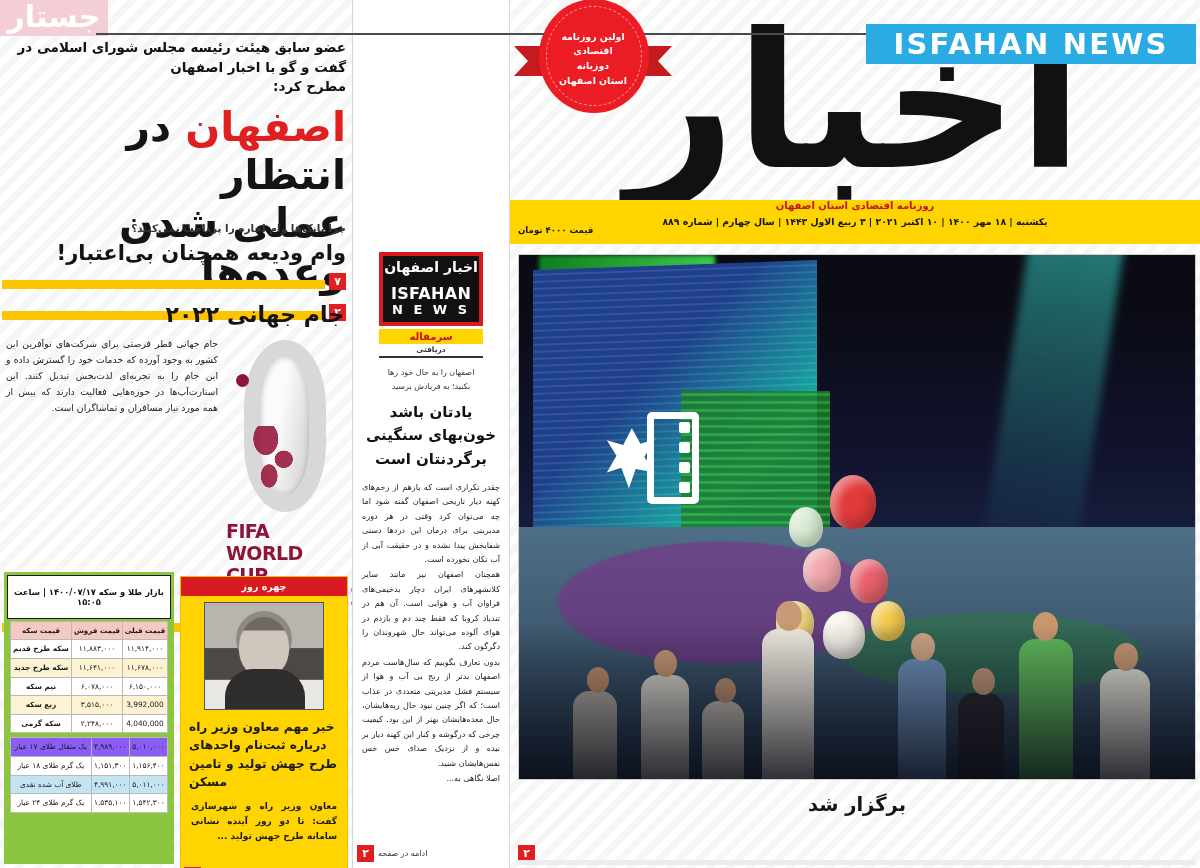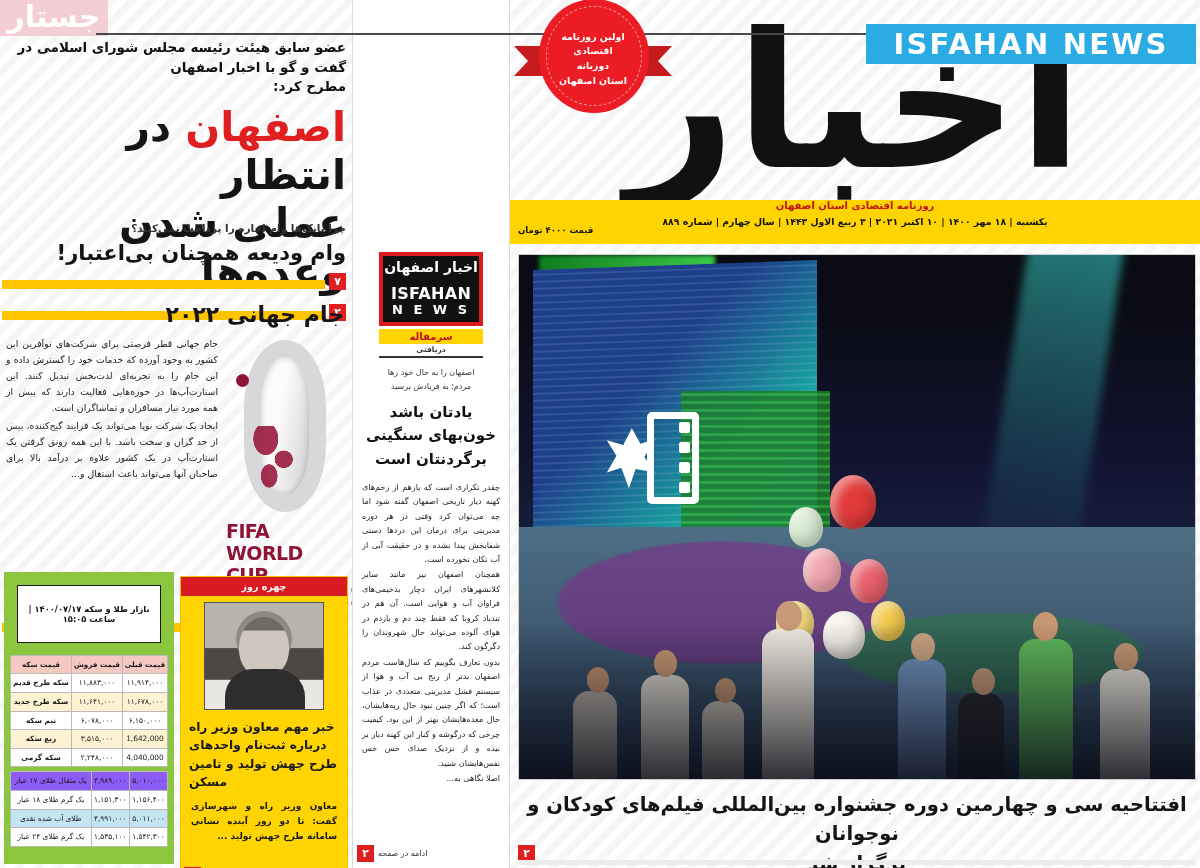--- a/index.html
+++ b/index.html
@@ -103,22 +103,22 @@
   .wc-word { margin-top: 4px; text-align: left; direction: ltr; padding-left: 2px; }
   .wc-word .l1 { font-size: 19px; font-weight: bold; color: #8e1537; letter-spacing: -0.6px; }
   .wc-word .l2 { font-size: 25px; font-weight: bold; color: #8e1537; letter-spacing: -1px; margin-top: -4px; }
 
   
   .market {
     position: absolute; left: 4px; top: 572px; width: 170px; height: 292px;
     background: #8cc63f; border: 1px solid #8cc63f;
   }
   .market-head {
-    background: #ffffff; border: 1px solid #1a1a1a; margin: 12px;
-    font-size: 8.4px; font-weight: bold; text-align: center; padding: 18px 0;
+    background: #ffffff; border: 1px solid #1a1a1a; margin: 2px;
+    font-size: 8.4px; font-weight: bold; text-align: center; padding: 11px 0;
     color: #111; direction: rtl;
   }
   .market-body { margin: 0 5px 5px; }
   table.mt { width: 100%; border-collapse: collapse; direction: rtl; }
   table.mt th, table.mt td {
     border: 1px solid #b9b9b9; font-size: 7.4px; text-align: center;
     padding: 4px 1px; color: #1a1a1a; line-height: 1.3;
   }
   table.mt th { background: #f5c9c2; font-weight: bold; font-size: 7.2px; }
   .coin td.lbl { font-weight: bold; }
@@ -417,21 +417,20 @@
             <div class="wc-dot"></div>
             <div class="wc-swish"></div>
           </div>
           <div class="wc-word">
             <div class="l1">FIFA WORLD CUP</div>
             <div class="l2">Qatar2022</div>
           </div>
         </div>
         <div class="story3-text">
           <p>جام جهانی قطر فرصتی برای شرکت‌های نوآفرین این کشور به وجود آورده که خدمات خود را گسترش داده و این جام را به تجربه‌ای لذت‌بخش تبدیل کنند. این استارت‌آپ‌ها در حوزه‌هایی فعالیت دارند که بیش از همه مورد نیاز مسافران و تماشاگران است.</p>
-          <p>ایجاد یک شرکت نوپا می‌تواند یک فرایند گیج‌کننده، بیش از حد گران و سخت باشد. با این همه رونق گرفتن یک استارت‌آپ در یک کشور علاوه بر درآمد بالا برای صاحبان آنها می‌تواند باعث اشتغال و...</p>
         </div>
       </div>
       <div class="rule-row" style="margin-top:6px;">
         <span class="pagebadge">۸</span>
         <div class="yellow-rule"></div>
       </div>
     </div>
 
     <div class="market">
       <div class="market-head">بازار طلا و سکه ۱۴۰۰/۰۷/۱۷ | ساعت ۱۵:۰۵</div>
@@ -452,21 +451,21 @@
             <td>۱۱,۶۷۸,۰۰۰</td>
             <td>۱۱,۶۴۱,۰۰۰</td>
             <td class="lbl">سکه طرح جدید</td>
           </tr>
           <tr>
             <td>۶,۱۵۰,۰۰۰</td>
             <td>۶,۰۷۸,۰۰۰</td>
             <td class="lbl">نیم سکه</td>
           </tr>
           <tr>
-            <td>1,642,000</td>
+            <td>3,992,000</td>
             <td>۳,۵۱۵,۰۰۰</td>
             <td class="lbl">ربع سکه</td>
           </tr>
           <tr>
             <td>4,040,000</td>
             <td>۲,۲۴۸,۰۰۰</td>
             <td class="lbl">سکه گرمی</td>
           </tr>
         </tbody>
           </table>
@@ -510,21 +509,21 @@
     <div class="mid-inner">
       <div class="logo-box">
         <div class="logo-fa">اخبار اصفهان</div>
         <div class="logo-en1">ISFAHAN</div>
         <div class="logo-en2">N E W S</div>
       </div>
       <div class="serghale">سرمقاله</div>
       <div class="serghale-sub">دریافتی</div>
       <div class="ed-kicker">
         <div>اصفهان را به حال خود رها</div>
-        <div>مردم؛ به فریادش برسید</div>
+        <div>نکنید؛ به فریادش برسید</div>
       </div>
       <div class="ed-title">
         <div>یادتان باشد</div>
         <div>خون‌بهای سنگینی</div>
         <div>برگردنتان است</div>
       </div>
       <div class="ed-body">
         <p>چقدر تکراری است که بازهم از زخم‌های کهنه دیار تاریخی اصفهان گفته شود اما چه می‌توان کرد وقتی در هر دوره مدیریتی برای درمان این دردها دستی شفابخش پیدا نشده و در حقیقت آبی از آب تکان نخورده است.</p>
         <p>همچنان اصفهان نیز مانند سایر کلانشهرهای ایران دچار بدخیمی‌های فراوان آب و هوایی است. آن هم در تندباد کرونا که فقط چند دم و بازدم در هوای آلوده می‌تواند حال شهروندان را دگرگون کند.</p>
         <p>بدون تعارف بگوییم که سال‌هاست مردم اصفهان بدتر از رنج بی آب و هوا از سیستم فشل مدیریتی متعددی در عذاب است؛ که اگر چنین نبود حال ریه‌هایشان، حال معده‌هایشان بهتر از این بود. کیفیت چرخی که درگوشه و کنار این کهنه دیار بر نیده و از نزدیک صدای خس خس نفس‌هایشان شنید.</p>
@@ -610,21 +609,20 @@
       <div class="head" style="left:20%;bottom:102px;width:23px;height:27px;background:#c79873;"></div>
       <div class="person" style="left:8%;width:44px;height:88px;background:#b6b0a5;"></div>
       <div class="head" style="left:10%;bottom:86px;width:22px;height:26px;background:#c0906c;"></div>
       <div class="person" style="left:27%;width:42px;height:78px;background:#cfc8bb;"></div>
       <div class="head" style="left:29%;bottom:76px;width:21px;height:25px;background:#c39572;"></div>
 
       <div class="ph-dark"></div>
     </div>
 
     <div class="caption">
-      <div>افتتاحیه سی و چهارمین دوره جشنواره بین‌المللی فیلم‌های کودکان و نوجوانان</div>
       <div>برگزار شد</div>
     </div>
     <span class="pagebadge cap-badge">۲</span>
     <div class="right-bottom-rule"></div>
   </div>
 
   <div class="rule-top"></div>
 </div>
 
 </body></html>

